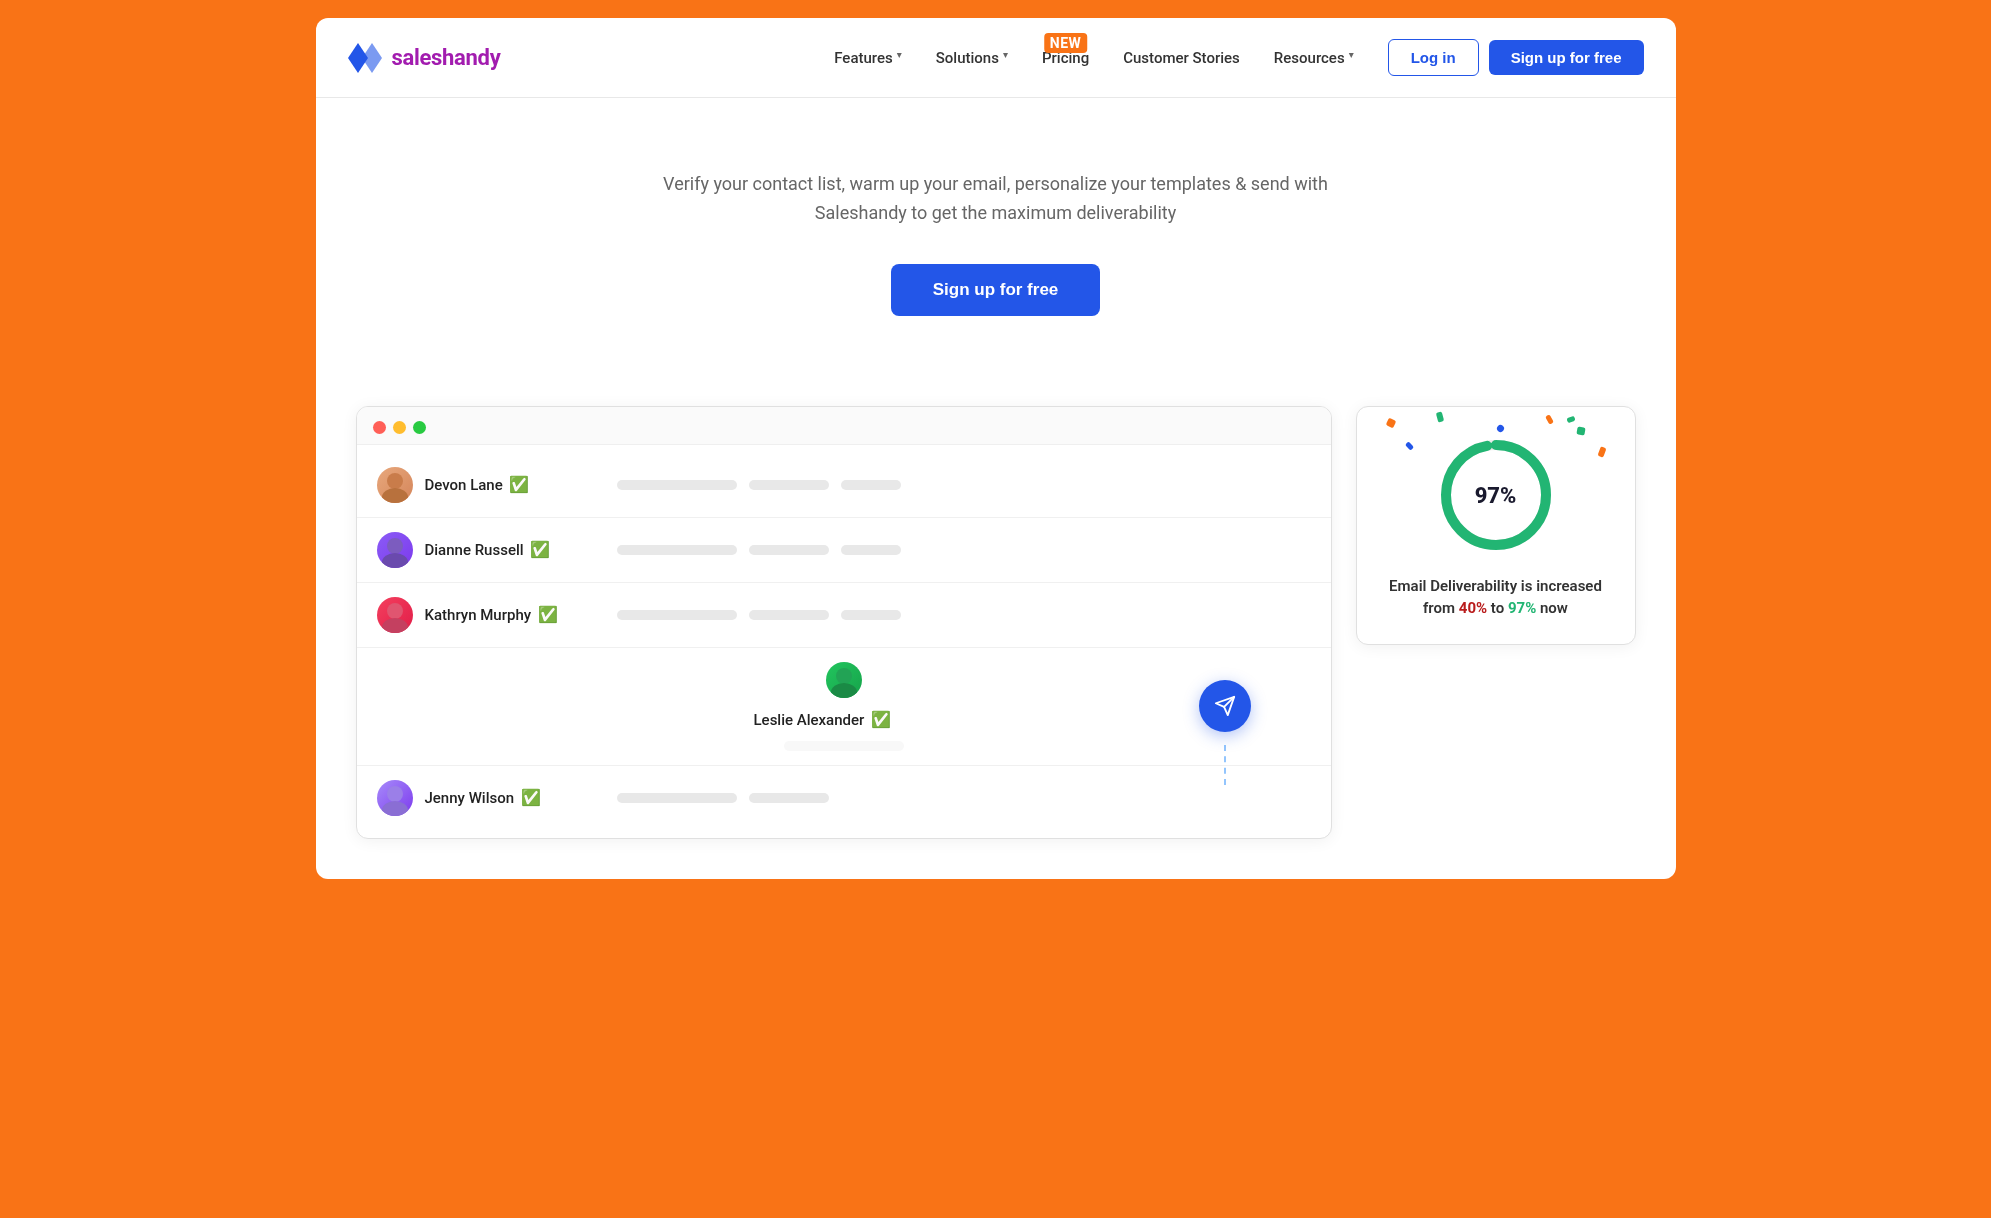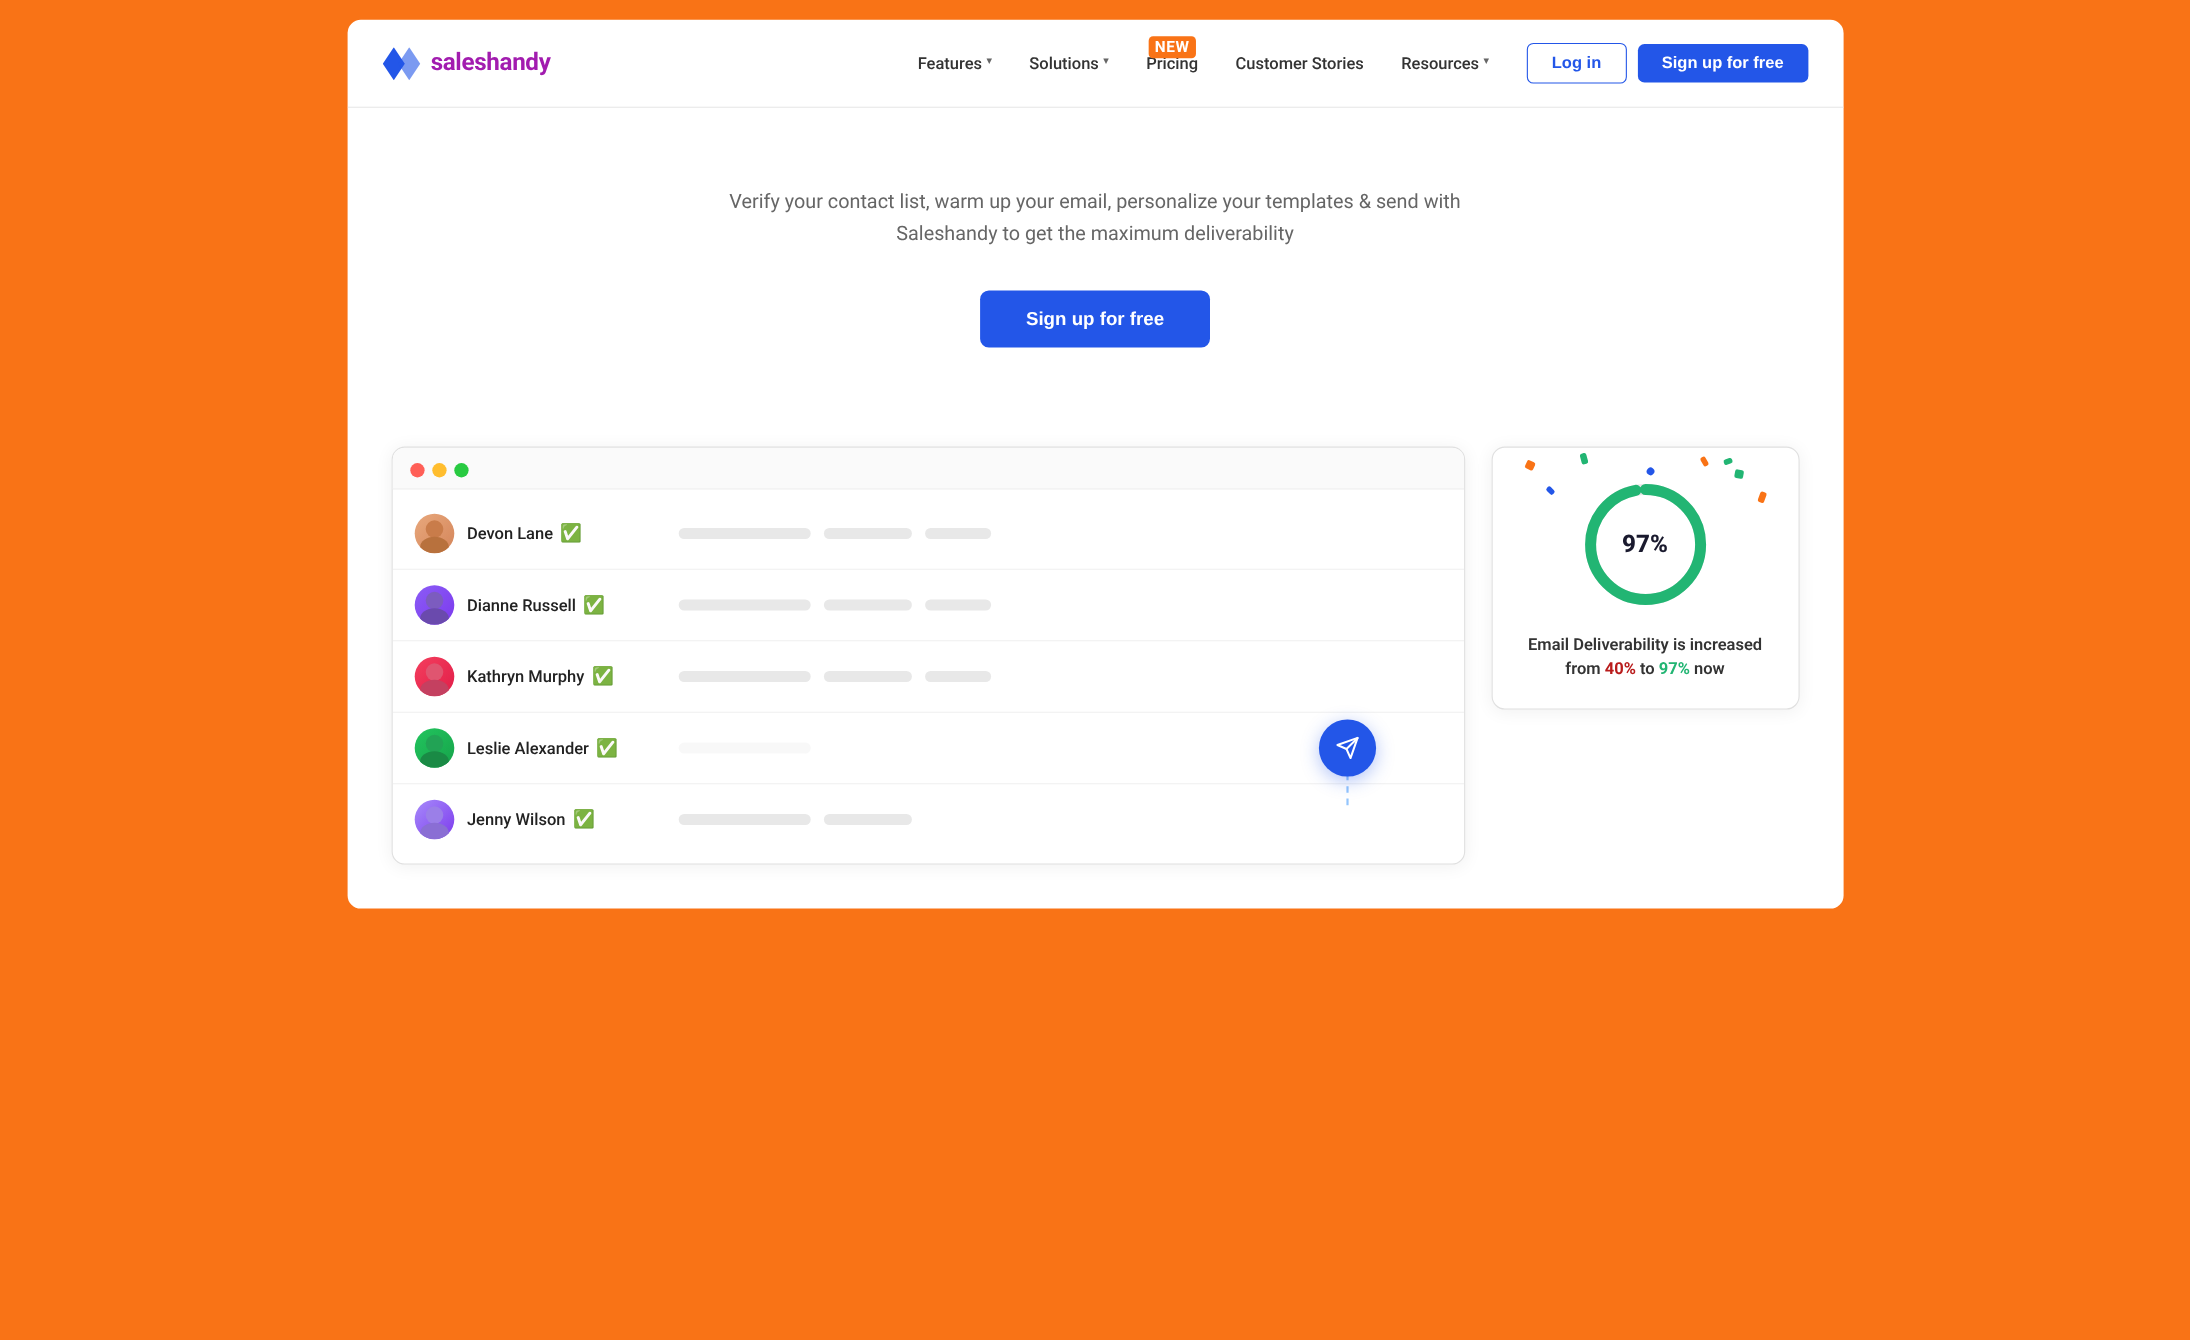--- a/index.html
+++ b/index.html
@@ -221,20 +221,21 @@
     .meta-bar {
       height: 10px;
       border-radius: 5px;
       background: #e8e8e8;
     }
     .meta-bar-wide { width: 120px; }
     .meta-bar-mid { width: 80px; }
     .meta-bar-short { width: 60px; }
     .leslie-row-wrapper {
       position: relative;
+      flex-direction: column;
     }
     .send-float {
       position: absolute;
       right: 80px;
       top: 50%;
       transform: translateY(-50%);
       width: 52px;
       height: 52px;
       background: #2356E8;
       border-radius: 50%;

